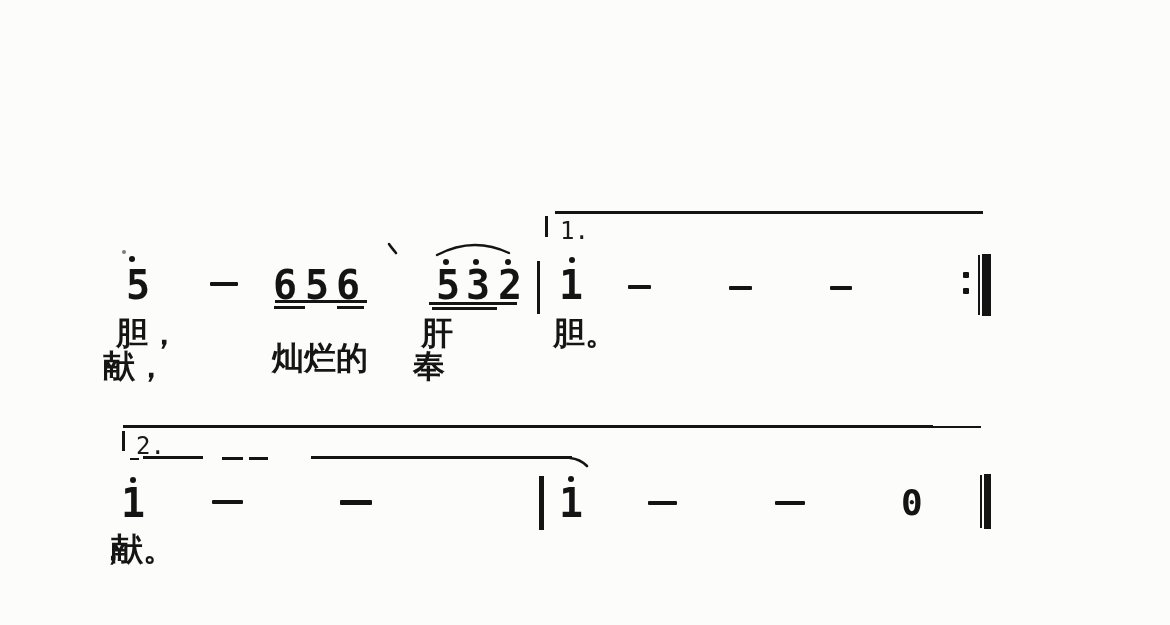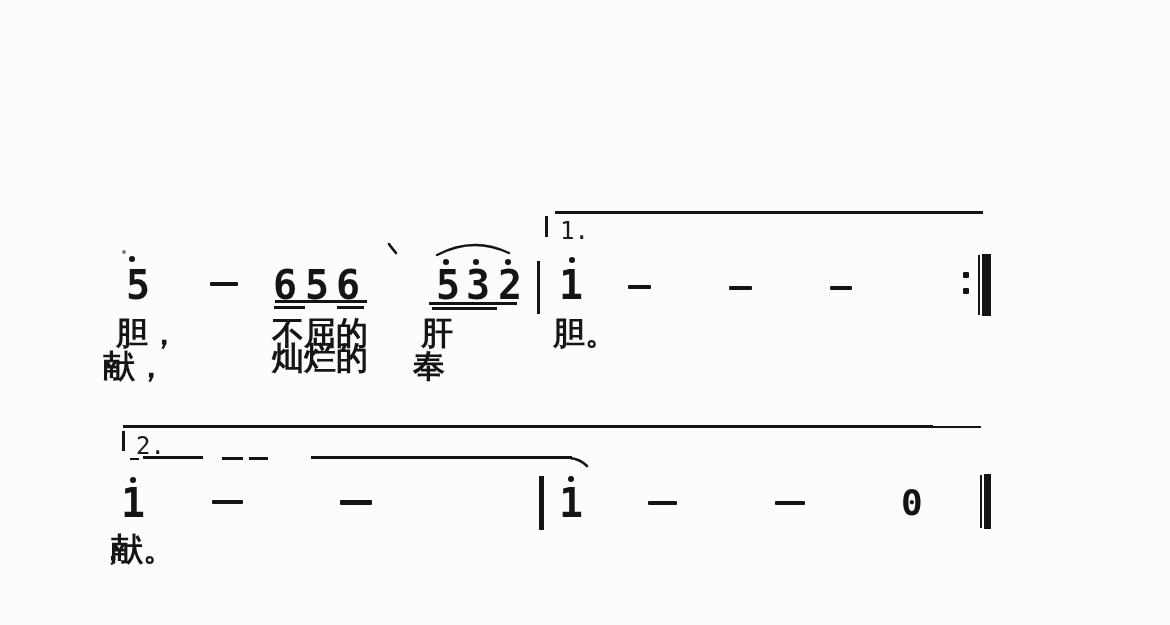--- a/index.html
+++ b/index.html
@@ -81,21 +81,20 @@
   <div class="dash" style="left:628px;top:285px;width:23px;height:4px;"></div>
   <div class="dash" style="left:729px;top:286px;width:23px;height:4px;"></div>
   <div class="dash" style="left:830px;top:286px;width:22px;height:4px;"></div>
 
   <div class="rdot" style="left:963px;top:272px;"></div>
   <div class="rdot" style="left:963px;top:288px;"></div>
   <div class="vline" style="left:978px;top:255px;width:2px;height:60px;"></div>
   <div class="vline" style="left:982px;top:254px;width:9px;height:62px;"></div>
 
   <span class="lyric" style="left:116px;top:317px;">胆，</span>
-  <span class="lyric" style="left:272px;top:317px;">不屈的</span>
   <span class="lyric" style="left:421px;top:317px;">肝</span>
   <span class="lyric" style="left:553px;top:317px;">胆。</span>
 
   <span class="lyric" style="left:103px;top:350px;">献，</span>
   <span class="lyric" style="left:272px;top:342px;">灿烂的</span>
   <span class="lyric" style="left:413px;top:350px;">奉</span>
 
   <div class="hline" style="left:123px;top:425px;width:810px;height:3px;"></div>
   <div class="hline" style="left:931px;top:426px;width:50px;height:2px;"></div>
 

